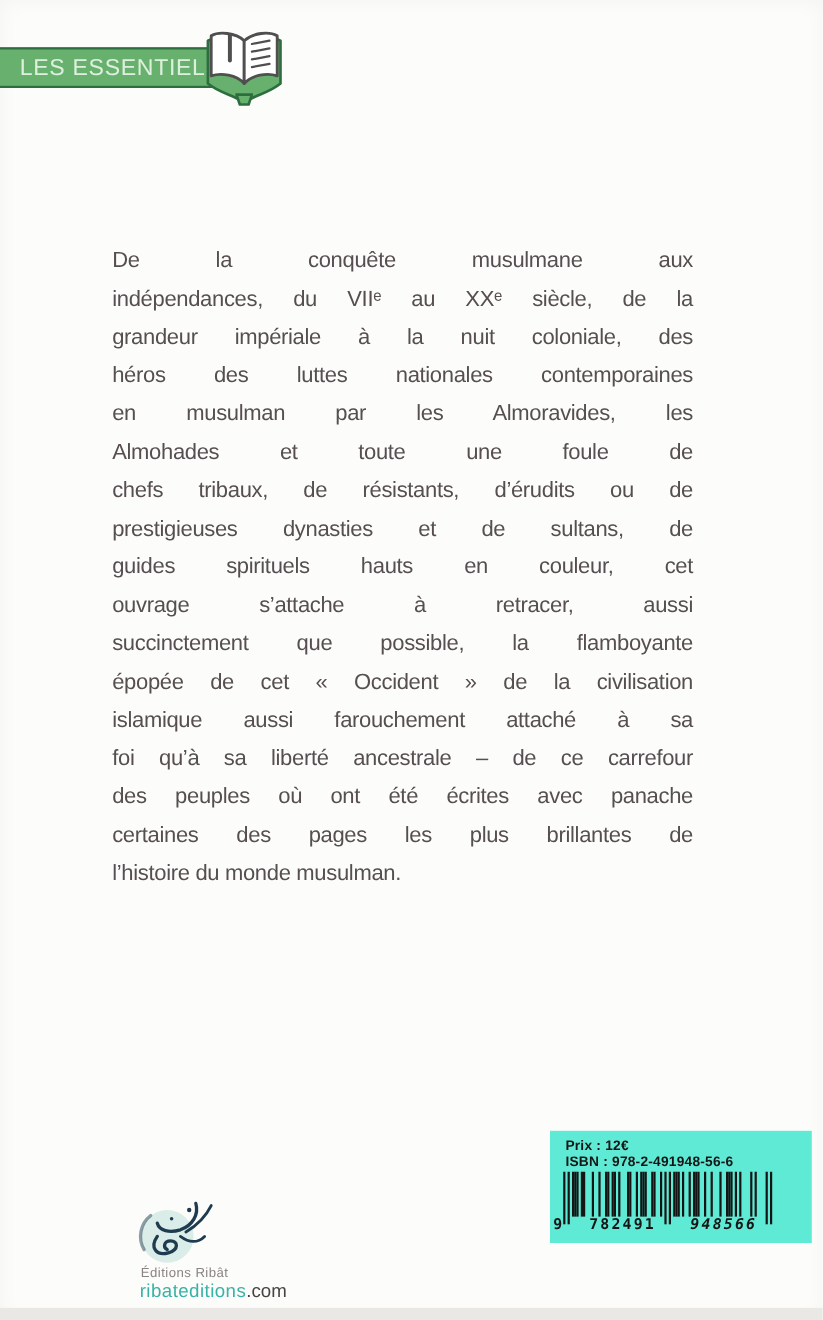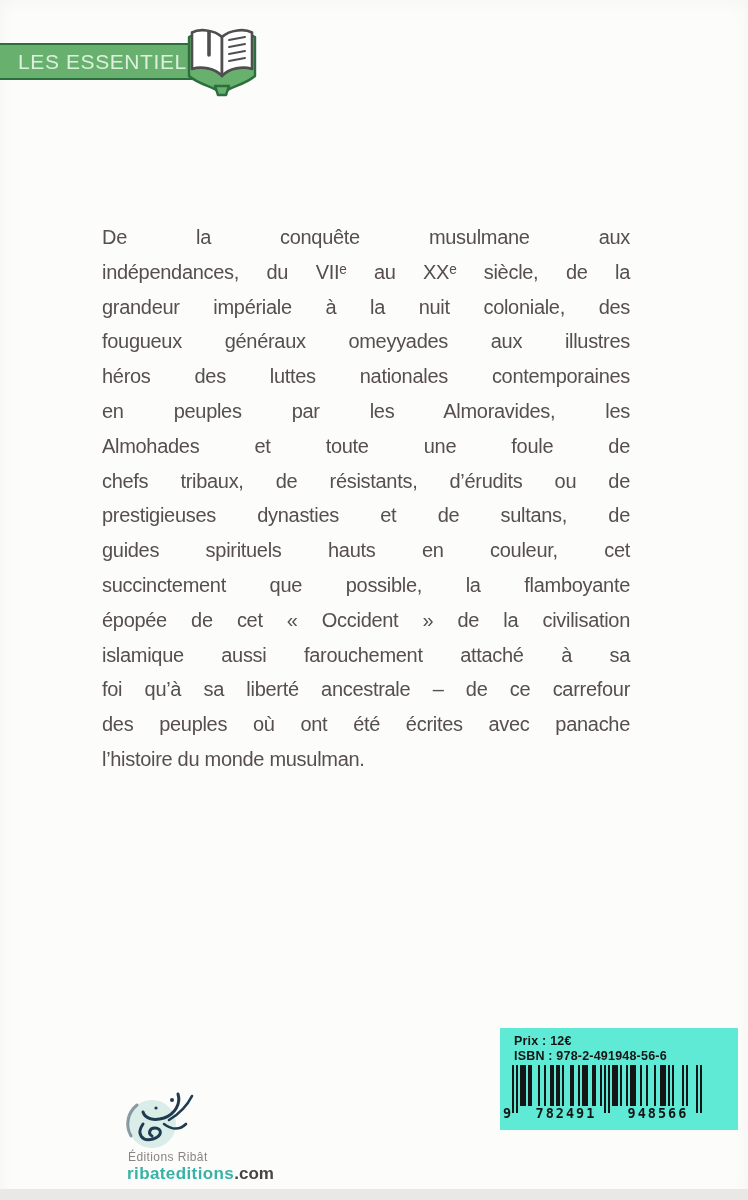--- a/index.html
+++ b/index.html
@@ -53,21 +53,21 @@
 
   
   .logo{position:absolute;left:122px;top:1090px;width:90px;height:64px;}
   .logo .wash{fill:var(--logo-wash);}
   .logo .stroke{fill:none;stroke:var(--logo-navy);stroke-linecap:round;}
   .logo .dot{fill:var(--logo-navy);}
   .publisher-name{
     position:absolute;left:128px;top:1150px;
     font-size:12px;color:var(--publisher-gray);letter-spacing:.4px;
   }
-  .website{position:absolute;left:127px;top:1164px;font-size:17px;font-weight:bold;}
+  .website{position:absolute;left:127px;top:1164px;font-size:17px;font-weight:normal;}
   .website .name{color:var(--teal);letter-spacing:.4px;}
   .website .tld{color:#474341;}
 
   
   .barcode-box{
     position:absolute;left:500px;top:1028px;width:238px;height:102px;
     background:#5eead4;
   }
   .bc-text{
     position:absolute;left:14px;font-size:12.5px;font-weight:bold;
@@ -77,21 +77,21 @@
   .bc-isbn{top:21px;}
   .ean-svg{position:absolute;left:0;top:37px;width:210px;height:50px;}
   .ean-svg rect{fill:var(--barcode-ink);}
   .bc-digit{
     position:absolute;top:77px;
     font-family:"DejaVu Sans Mono","Liberation Mono",monospace;
     font-size:13.5px;font-weight:bold;color:var(--barcode-ink);
   }
   .d-first{left:3px;}
   .d-left{left:22px;width:88px;text-align:center;letter-spacing:2px;}
-  .d-right{left:114px;width:88px;text-align:center;letter-spacing:2px;}
+  .d-right{left:114px;width:88px;text-align:center;letter-spacing:2px;font-style:italic;}
 
   .bottom-edge{
     position:absolute;left:0;right:0;bottom:0;height:11px;
     background:var(--page-edge);
   }
 </style>
 </head>
 <body>
 
 <div class="page">
@@ -111,32 +111,33 @@
       <line class="book-line" x1="45" y1="21" x2="61" y2="18"></line>
       <line class="book-line" x1="45" y1="28" x2="61" y2="25"></line>
       <line class="book-line" x1="45" y1="35" x2="61" y2="32"></line>
     </svg>
   </span>
 
   <div class="blurb">
     <div class="line">De la conquête musulmane aux</div>
     <div class="line">indépendances, du VIIᵉ au XXᵉ siècle, de la</div>
     <div class="line">grandeur impériale à la nuit coloniale, des</div>
-    <div class="line">fougueux généraux omeyyades aux illustres</div>
     <div class="line">héros des luttes nationales contemporaines</div>
-    <div class="line">en peuples par les Almoravides, les</div>
+    <div class="line">en musulman par les Almoravides, les</div>
     <div class="line">Almohades et toute une foule de</div>
     <div class="line">chefs tribaux, de résistants, d’érudits ou de</div>
     <div class="line">prestigieuses dynasties et de sultans, de</div>
     <div class="line">guides spirituels hauts en couleur, cet</div>
+    <div class="line">ouvrage s’attache à retracer, aussi</div>
     <div class="line">succinctement que possible, la flamboyante</div>
     <div class="line">épopée de cet « Occident » de la civilisation</div>
     <div class="line">islamique aussi farouchement attaché à sa</div>
     <div class="line">foi qu’à sa liberté ancestrale – de ce carrefour</div>
     <div class="line">des peuples où ont été écrites avec panache</div>
+    <div class="line">certaines des pages les plus brillantes de</div>
     <div class="line last">l’histoire du monde musulman.</div>
   </div>
 
   <span class="logo">
     <svg viewBox="0 0 90 64" width="90" height="64" aria-hidden="true">
       <circle class="wash" cx="30" cy="34" r="24" opacity="0.75"></circle>
       <path class="stroke" d="M9 46 A24 24 0 0 1 15 15" stroke-width="3" opacity="0.5" stroke="#a9d6ce"></path>
       <path class="stroke" d="M56 4 C59 14 53 24 42 28 C32 31 23 29 21 22" stroke-width="3"></path>
       <path class="stroke" d="M70 6 C65 16 57 24 47 30" stroke-width="2.6"></path>
       <path class="stroke" d="M21 34 C14 44 20 52 31 49 C41 46 40 38 33 38 C27 38 26 44 30 46" stroke-width="3"></path>

